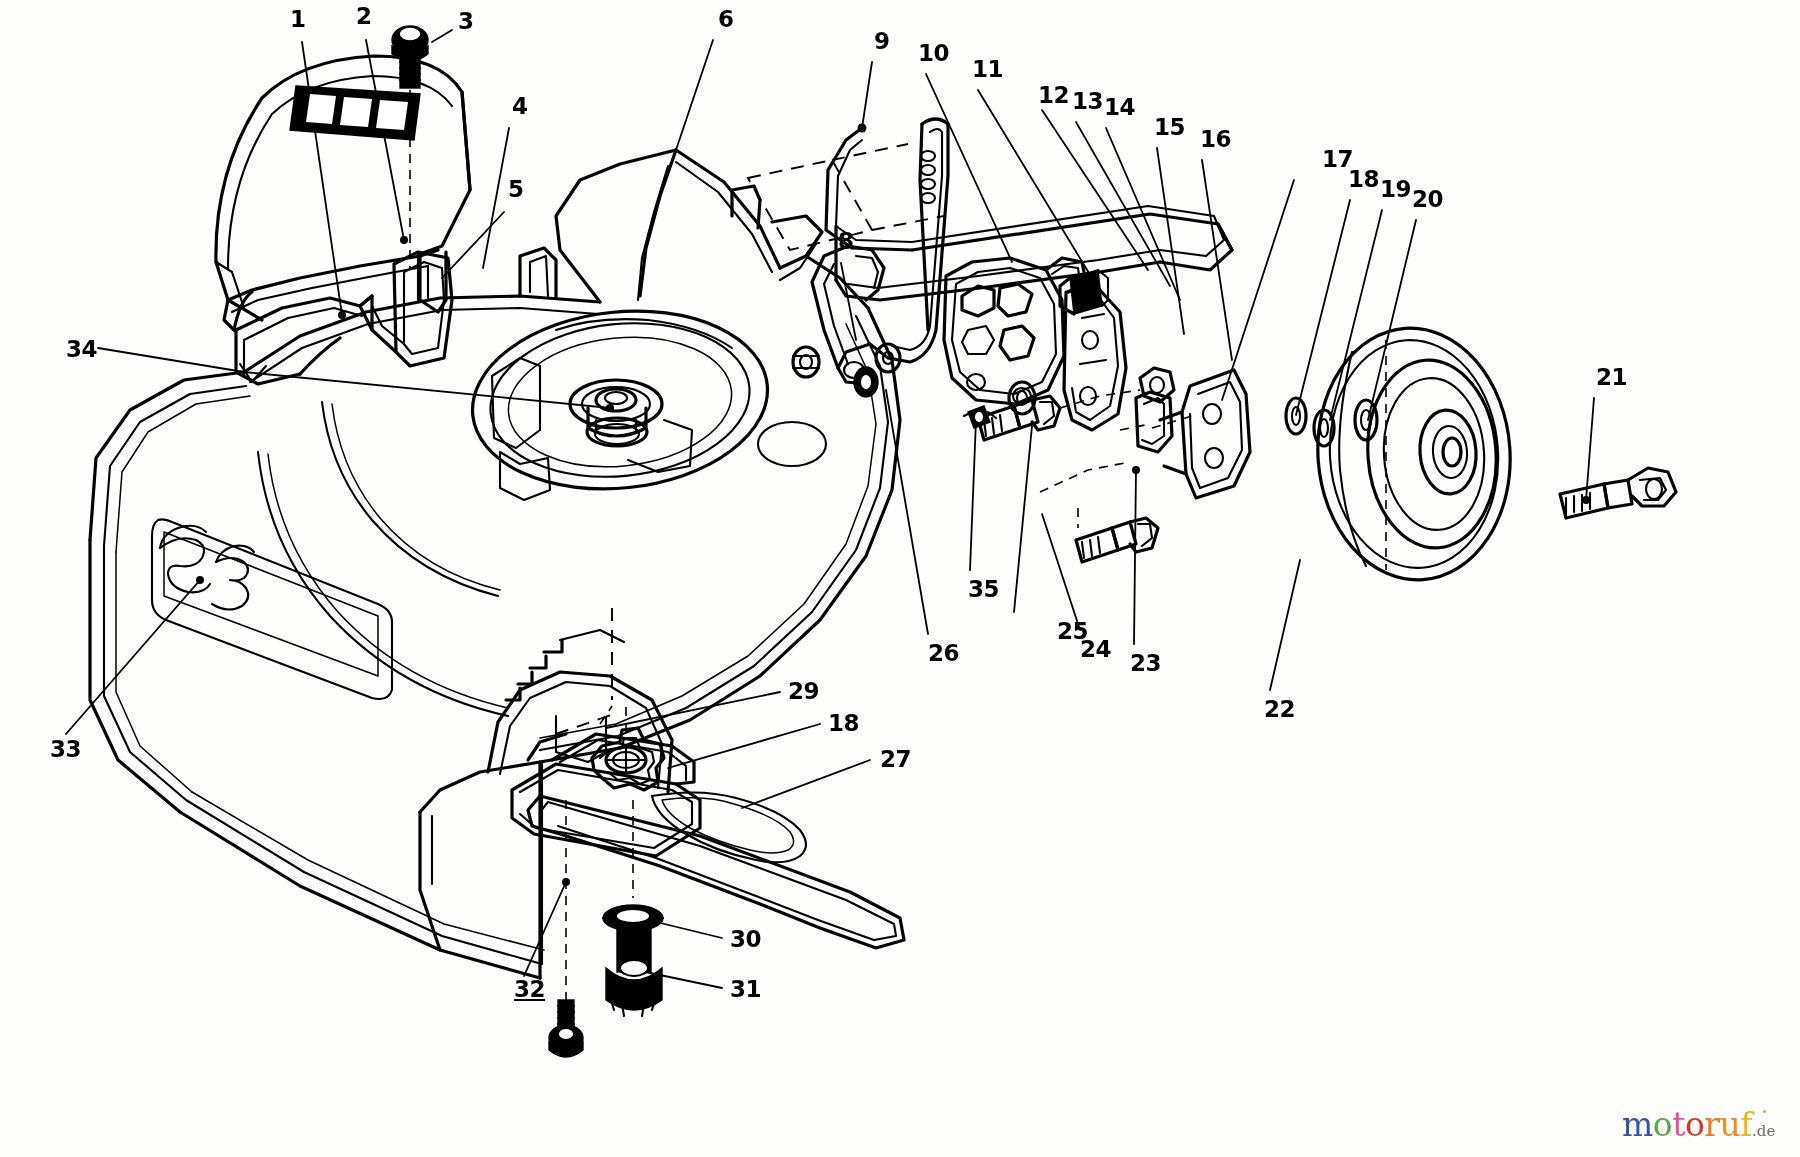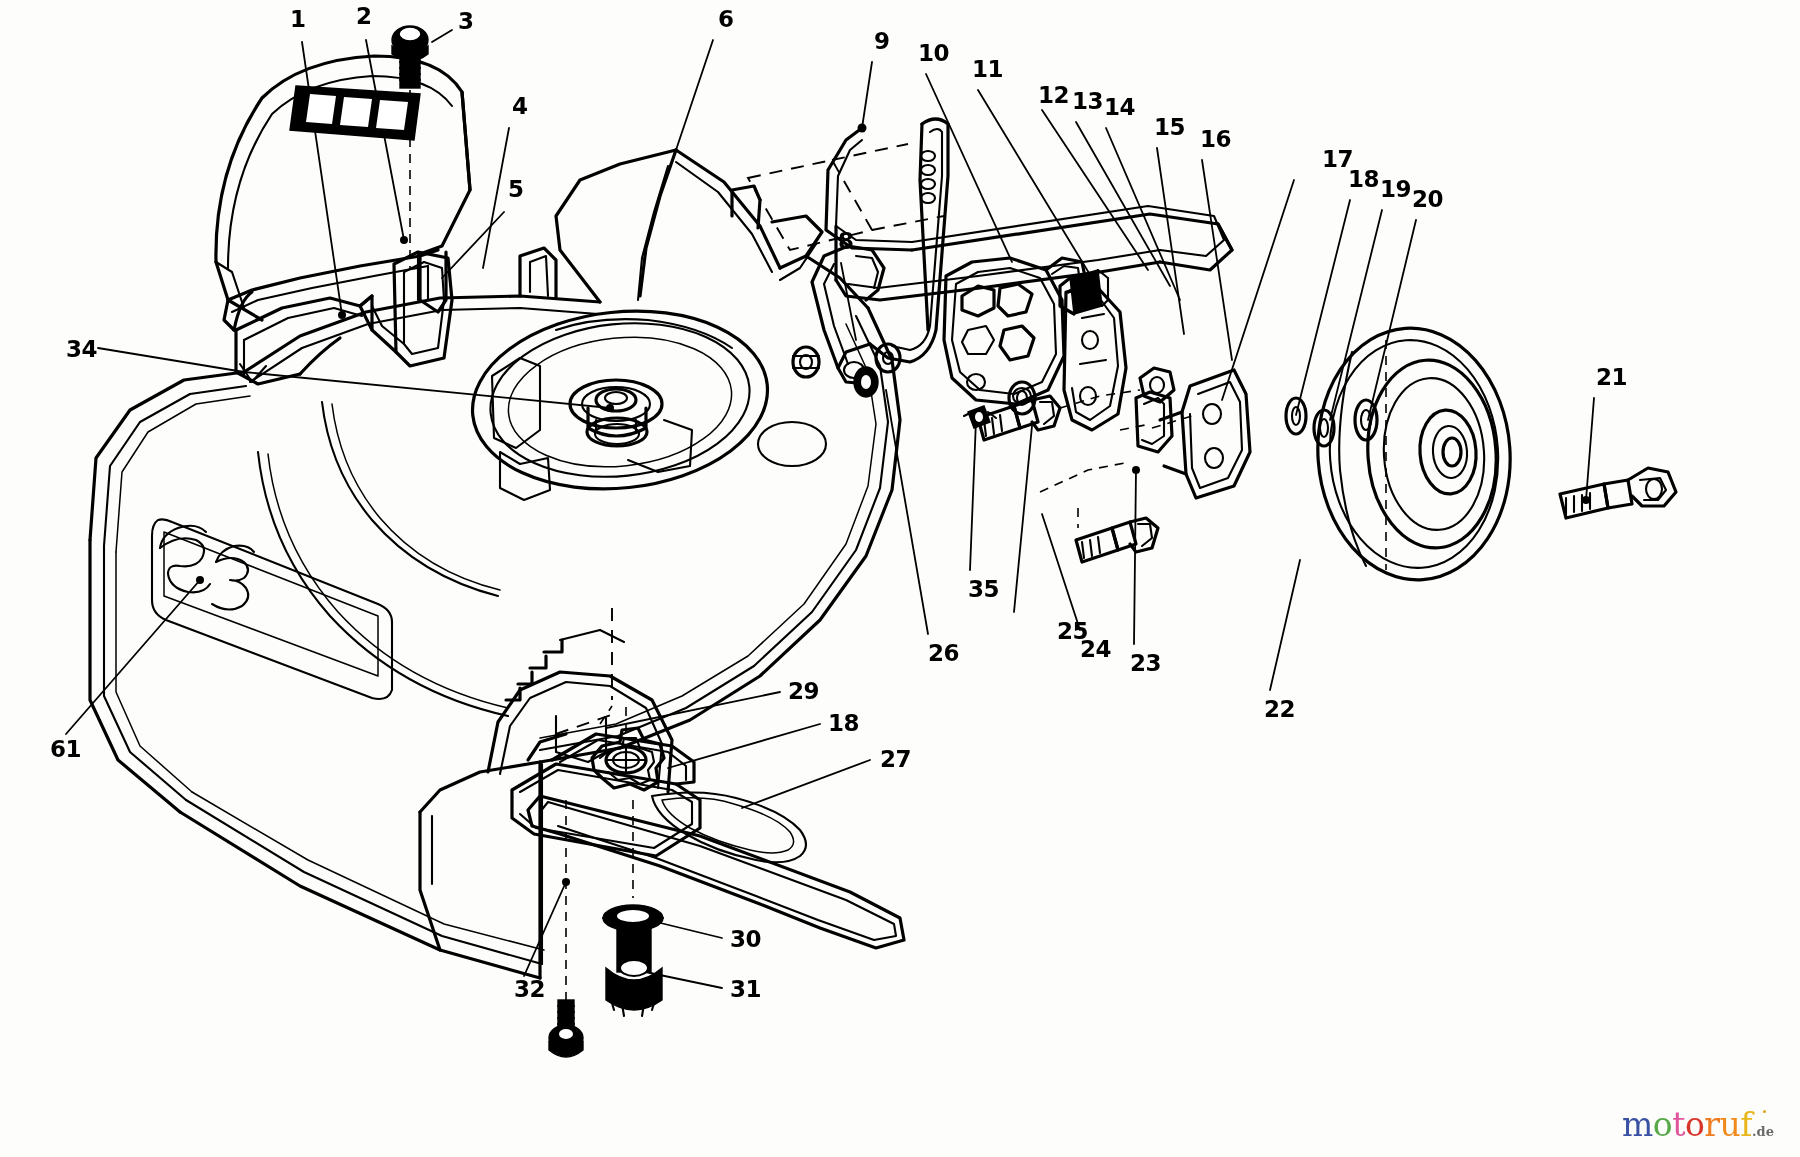--- a/index.html
+++ b/index.html
@@ -40,24 +40,23 @@
     left: 1622px;
     top: 1108px;
     font-family: "DejaVu Serif", serif;
     font-size: 33px;
     line-height: 1;
     white-space: nowrap;
     letter-spacing: -0.5px;
   }
   #watermark .wm-ch { font-weight: 400; }
   #watermark .wm-de {
-    font-size: 13px;
+    font-size: 15px;
     color: #6b6b6b;
     letter-spacing: 0;
-    font-weight: bold;
   }
   #watermark .wm-dot {
     position: absolute;
     left: 141px;
     top: 2px;
     width: 3px;
     height: 3px;
     border-radius: 50%;
     background: #d8a31a;
   }
@@ -482,22 +481,22 @@
   <div class="callout-label" style="left:1264px; top:698px;">22</div>
   <div class="callout-label" style="left:1130px; top:652px;">23</div>
   <div class="callout-label" style="left:1080px; top:638px;">24</div>
   <div class="callout-label" style="left:1014px; top:620px;margin-left:43px;">25</div>
   <div class="callout-label" style="left:928px; top:642px;">26</div>
   <div class="callout-label" style="left:880px; top:748px;">27</div>
   <div class="callout-label" style="left:828px; top:712px;">18</div>
   <div class="callout-label" style="left:788px; top:680px;">29</div>
   <div class="callout-label" style="left:730px; top:928px;">30</div>
   <div class="callout-label" style="left:730px; top:978px;">31</div>
-  <div class="callout-label" style="left:514px; top:978px;">32</div>
-  <div class="callout-label" style="left:50px; top:738px;">61</div>
+  <div class="callout-label" style="left:514px; top:978px;text-decoration:underline;">32</div>
+  <div class="callout-label" style="left:50px; top:738px;">33</div>
   <div class="callout-label" style="left:66px; top:338px;">34</div>
   <div class="callout-label" style="left:968px; top:578px;">35</div>
 
   <div id="watermark">
     <span class="wm-ch" style="color:#3b52a4">m</span><span class="wm-ch" style="color:#57a847">o</span><span class="wm-ch" style="color:#e0569c">t</span><span class="wm-ch" style="color:#d8352a">o</span><span class="wm-ch" style="color:#ee7d22">r</span><span class="wm-ch" style="color:#f08a1c">u</span><span class="wm-ch" style="color:#e8b61d">f</span><span class="wm-de">.de</span>
     <span class="wm-dot"></span>
   </div>
 
 </div>
 

